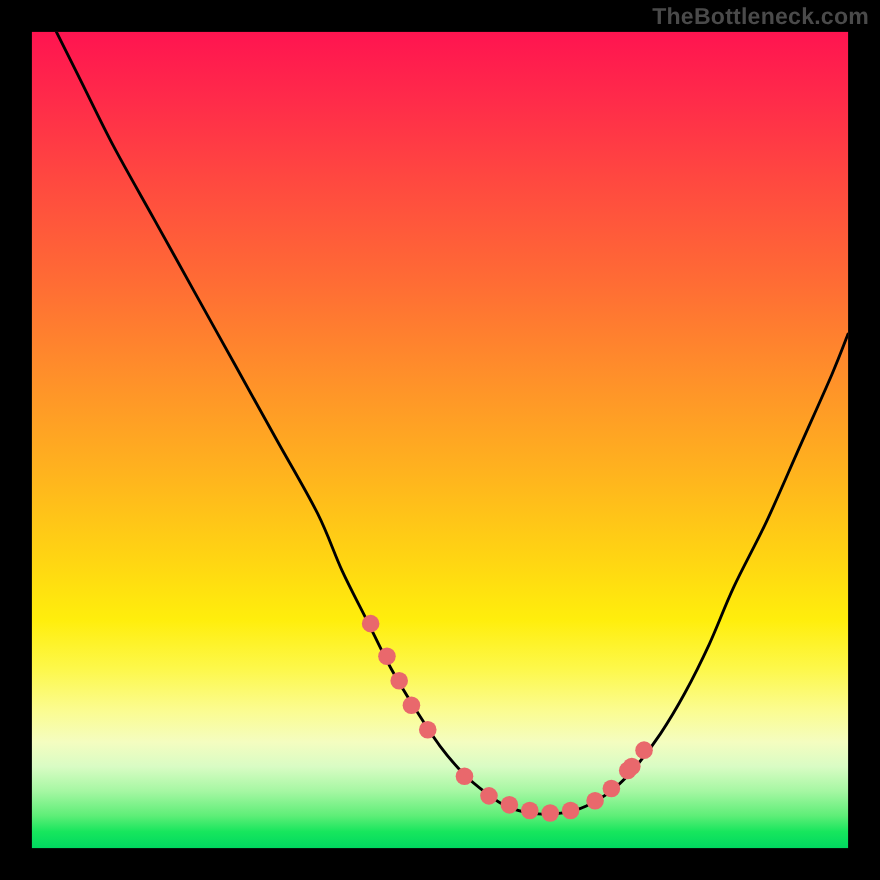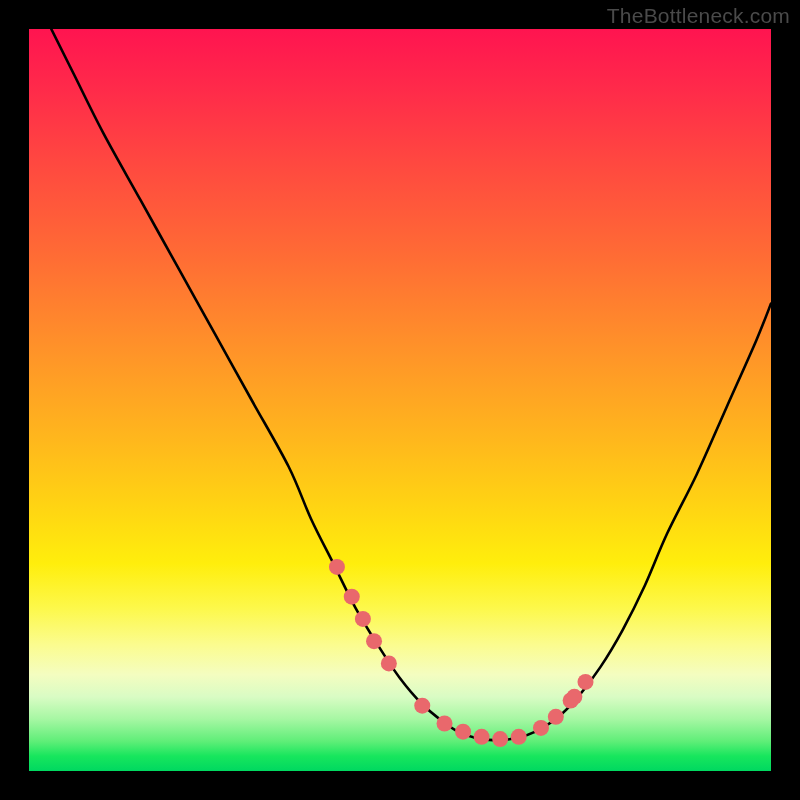--- a/index.html
+++ b/index.html
@@ -16,21 +16,21 @@
     width: 800px;
     height: 800px;
     background: #000;
   }
   .watermark {
     position: absolute;
     top: 4px;
     right: 10px;
     color: #4a4a4a;
     font-size: 21px;
-    font-weight: 400;
+    font-weight: 700;
     letter-spacing: 0.2px;
     z-index: 30;
     user-select: none;
   }
   
   .panel {
     position: absolute;
     left: 29px;
     top: 29px;
     width: 742px;

